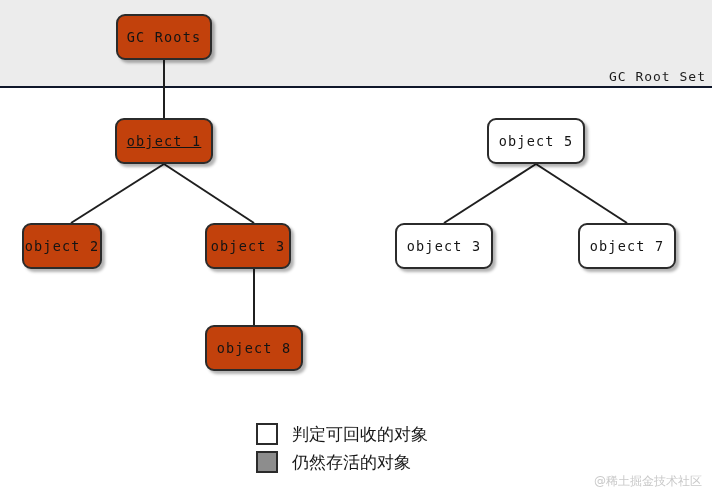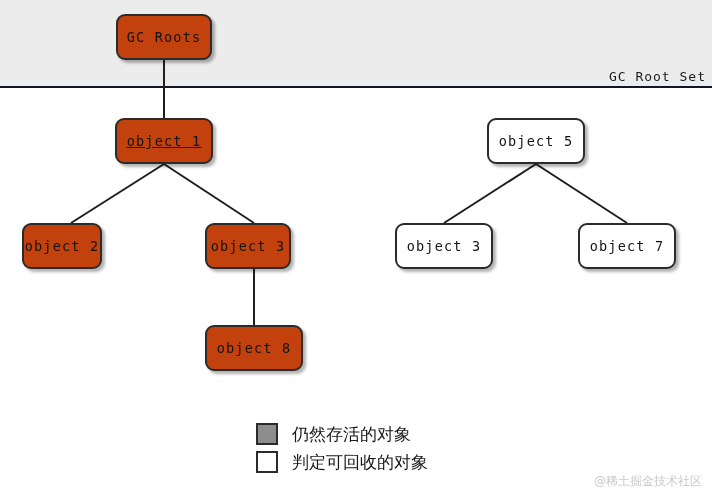--- a/index.html
+++ b/index.html
@@ -149,24 +149,24 @@
       <div class="node garbage" style="left: 395px; top: 223px; width: 98px; height: 46px;">
         <span>object 3</span>
       </div>
       <div class="node garbage" style="left: 578px; top: 223px; width: 98px; height: 46px;">
         <span>object 7</span>
       </div>
     </div>
 
   <div class="legend">
     <div class="legend-row">
+      <span class="legend-swatch garbage"></span>
+      <span class="legend-label">判定可回收的对象</span>
+    </div>
+    <div class="legend-row">
       <span class="legend-swatch alive"></span>
       <span class="legend-label">仍然存活的对象</span>
-    </div>
-    <div class="legend-row">
-      <span class="legend-swatch garbage"></span>
-      <span class="legend-label">判定可回收的对象</span>
     </div>
   </div>
 
   <div class="watermark">@稀土掘金技术社区</div>
 
 </div>
 
 </body></html>

